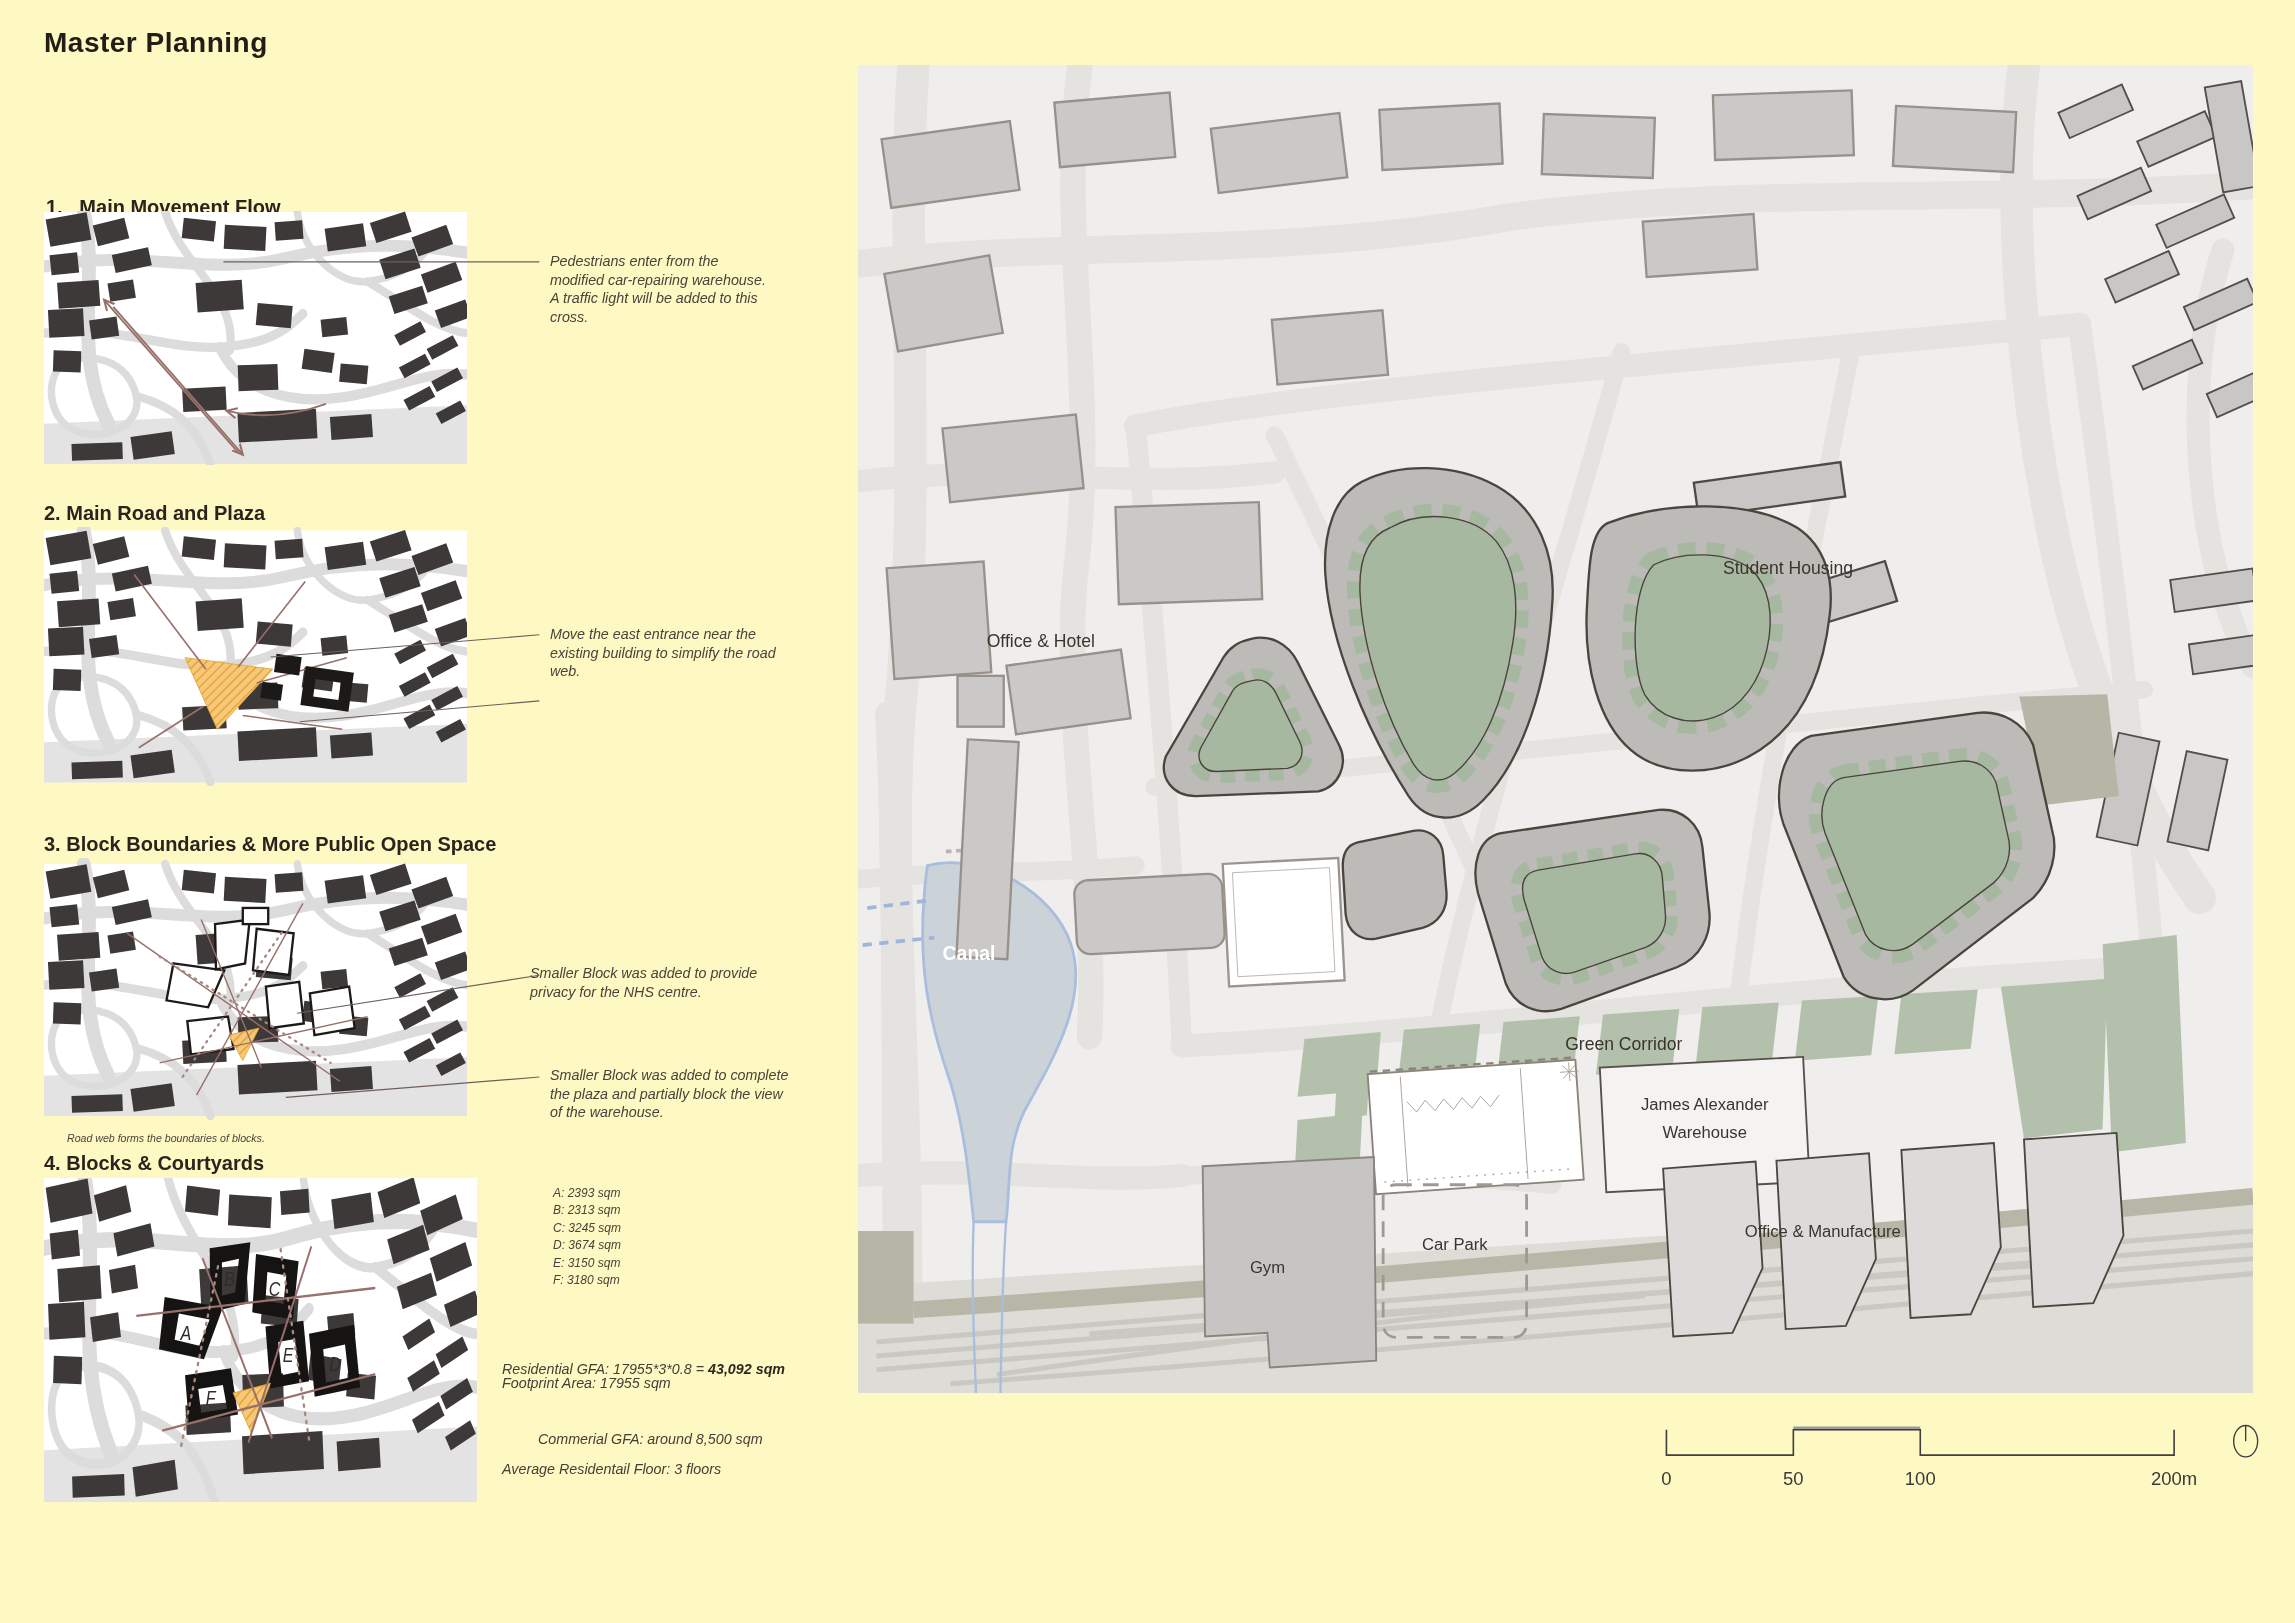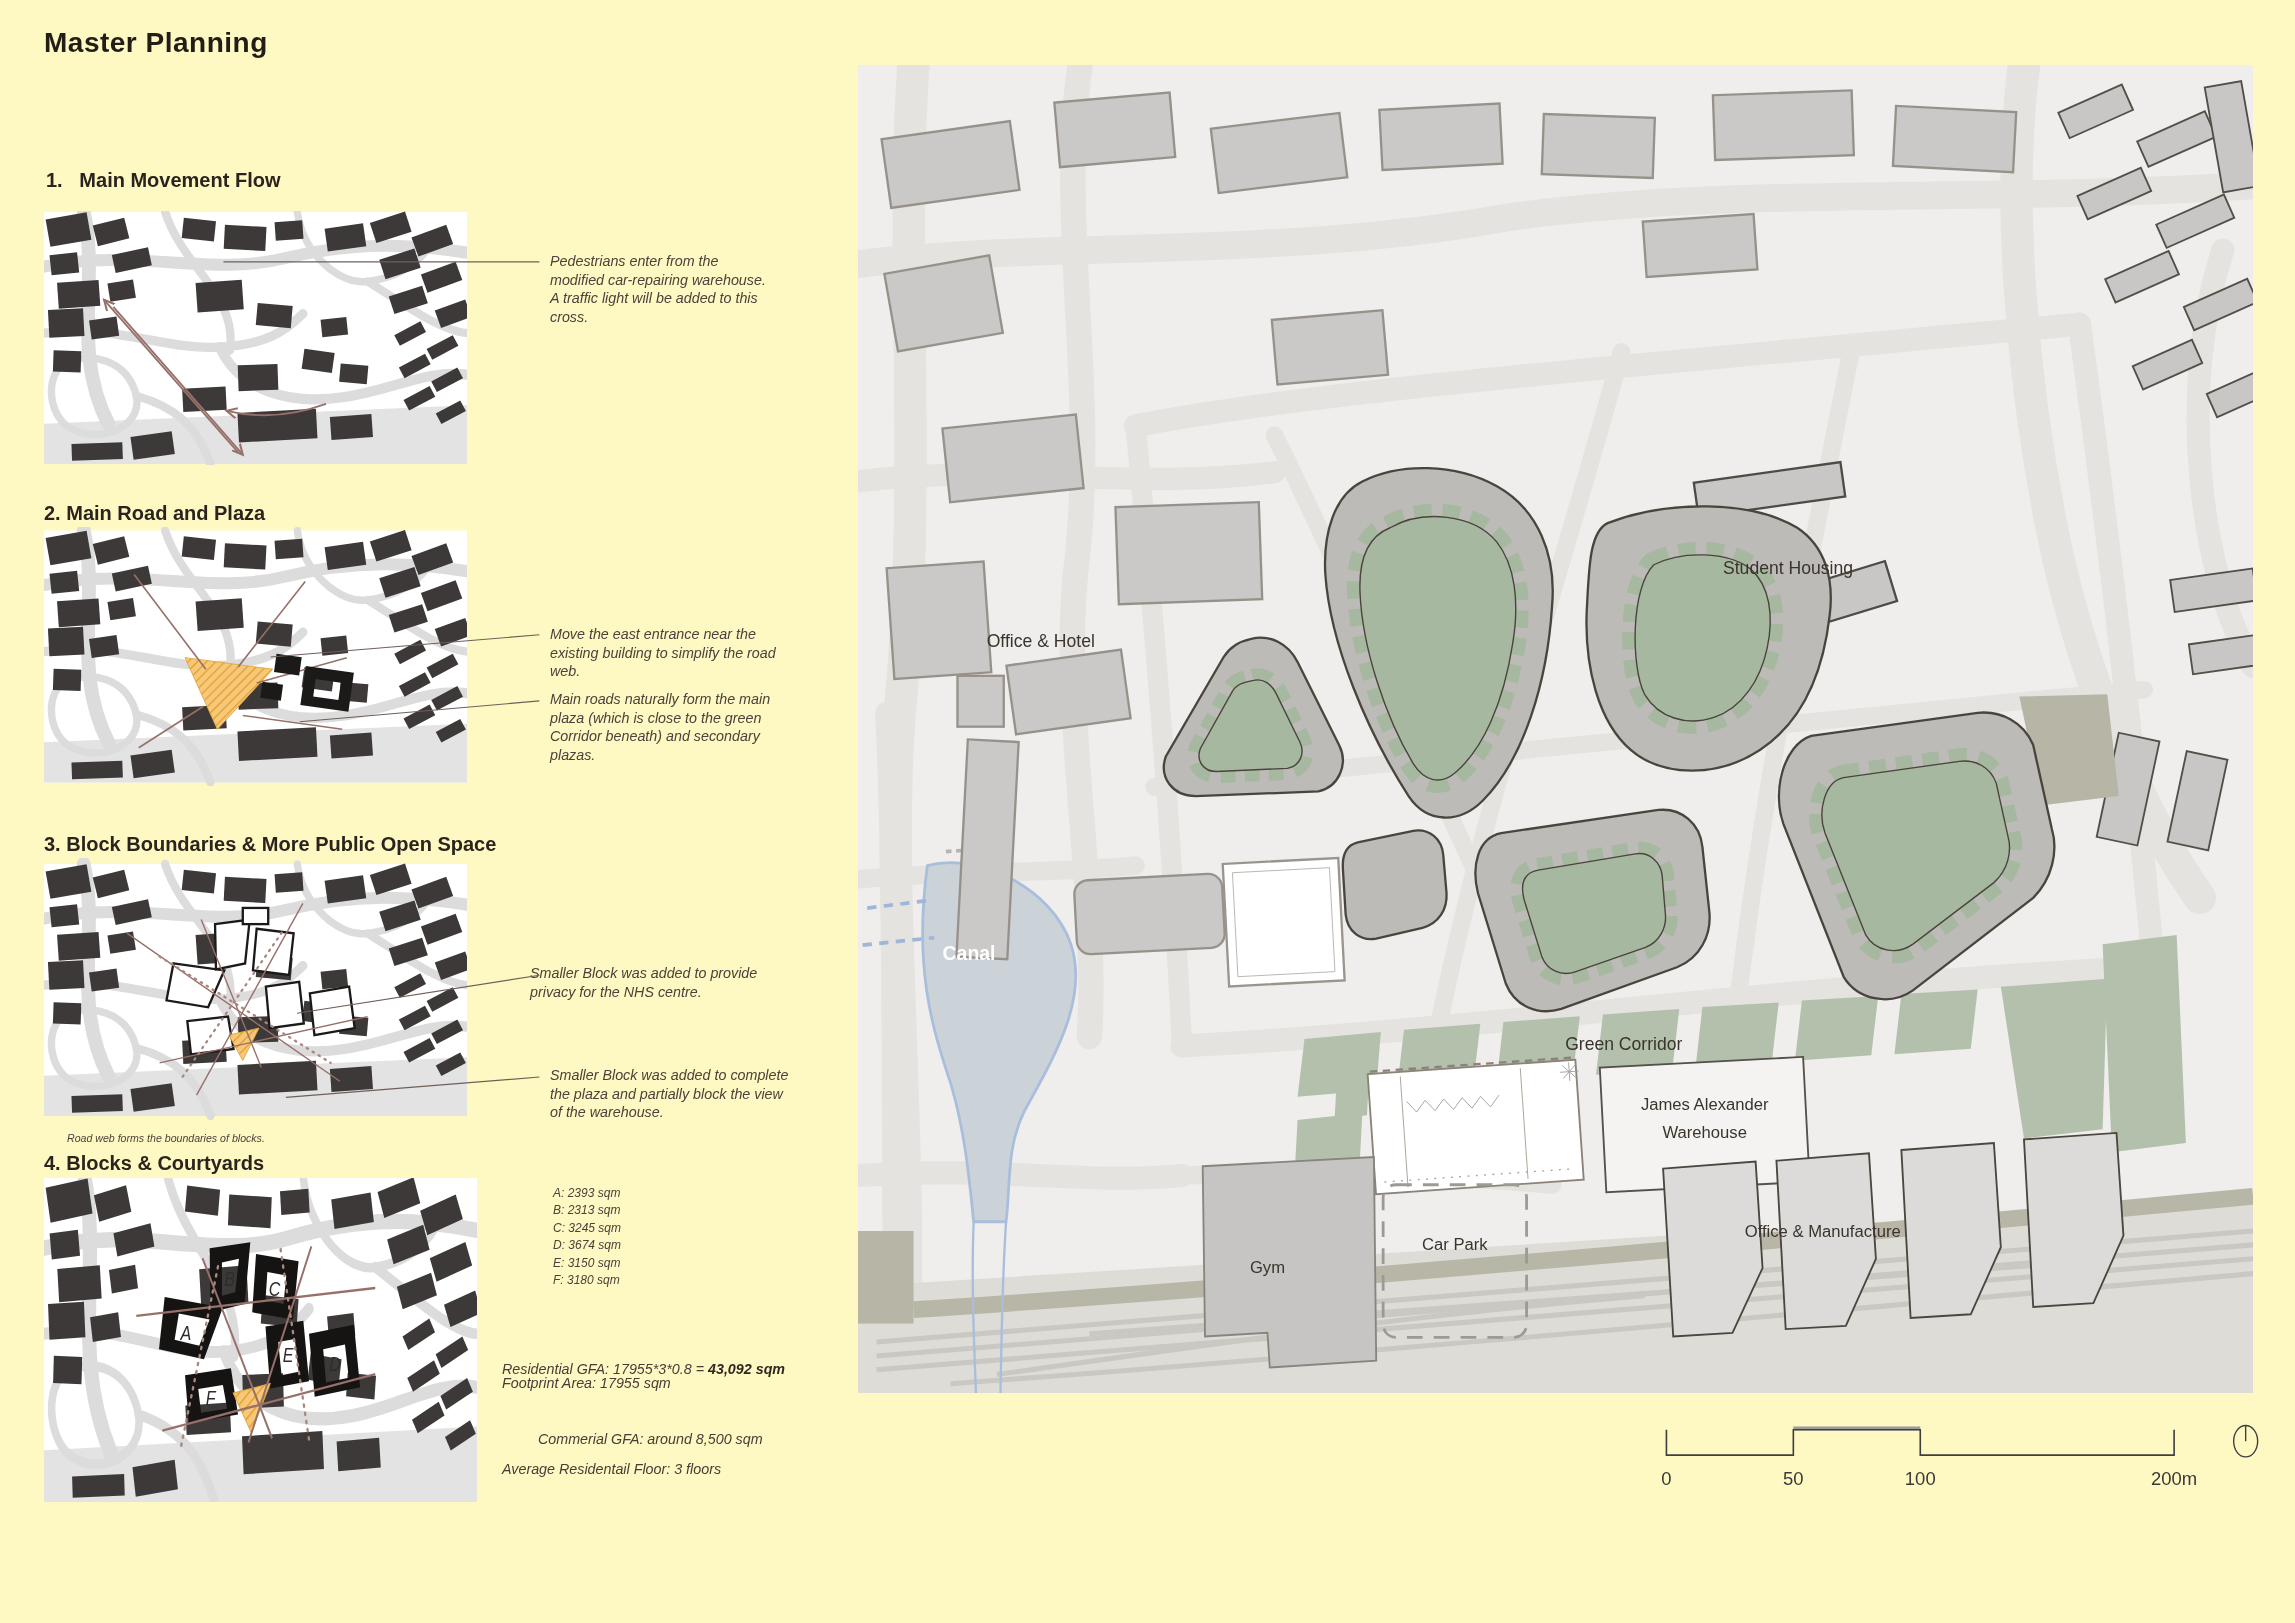--- a/index.html
+++ b/index.html
@@ -1,21 +1,21 @@
 <!DOCTYPE html>
 <html style="font-size:7.4px"><head>
 <meta charset="utf-8">
 <style>
   html,body{margin:0;padding:0;background:#fff;}
   #board{position:relative;width:2295px;height:1623px;background:#fef9c3;overflow:hidden;
          font-family:"Liberation Sans", sans-serif;color:#2e2722;}
   .abs{position:absolute;}
   .title{left:44px;top:27px;font-size:28px;font-weight:bold;color:#231d18;letter-spacing:0.5px;}
   .h2{font-size:20px;font-weight:bold;color:#2b241e;white-space:pre;}
-  .h2.s1{left:46px;top:169px;text-align:right;}
+  .h2.s1{left:46px;top:196px;text-align:right;}
   .h2.s2{left:44px;top:502px;}
   .h2.s3{left:44px;top:833px;}
   .h2.s4{left:44px;top:1152px;}
   .ann{font-size:14.3px;font-style:italic;color:#4a423b;line-height:1.3;}
   .a1{left:550px;top:252px;width:222px;}
   .a2a{left:550px;top:625px;width:231px;}
   .a2b{left:550px;top:690px;width:231px;}
   .a3a{left:530px;top:964px;width:241px;}
   .a3b{left:550px;top:1066px;width:241px;}
   .caption{left:44px;top:1132px;font-size:10.6px;font-style:italic;color:#4a423b;margin-left:23px;}
@@ -102,21 +102,20 @@
 
   <div class="abs title">Master Planning</div>
 
   <div class="abs h2 s1">1.   Main Movement Flow</div>
   <div class="abs h2 s2">2. Main Road and Plaza</div>
   <div class="abs h2 s3">3. Block Boundaries &amp; More Public Open Space</div>
   <div class="abs h2 s4">4. Blocks &amp; Courtyards</div>
 
   <div class="abs ann a1">Pedestrians enter from the modified car-repairing warehouse. A traffic light will be added to this cross.</div>
   <div class="abs ann a2a">Move the east entrance near the existing building to simplify the road web.</div>
-  <div class="abs ann a2b">Main roads naturally form the main plaza (which is close to the green Corridor beneath) and secondary plazas.</div>
   <div class="abs ann a3a">Smaller Block was added to provide privacy for the NHS centre.</div>
   <div class="abs ann a3b">Smaller Block was added to complete the plaza and partially block the view of the warehouse.</div>
   <div class="abs caption">Road web forms the boundaries of blocks.</div>
 
   <div class="abs areas">
     <div>A: 2393 sqm</div>
     <div>B: 2313 sqm</div>
     <div>C: 3245 sqm</div>
     <div>D: 3674 sqm</div>
     <div>E: 3150 sqm</div>

